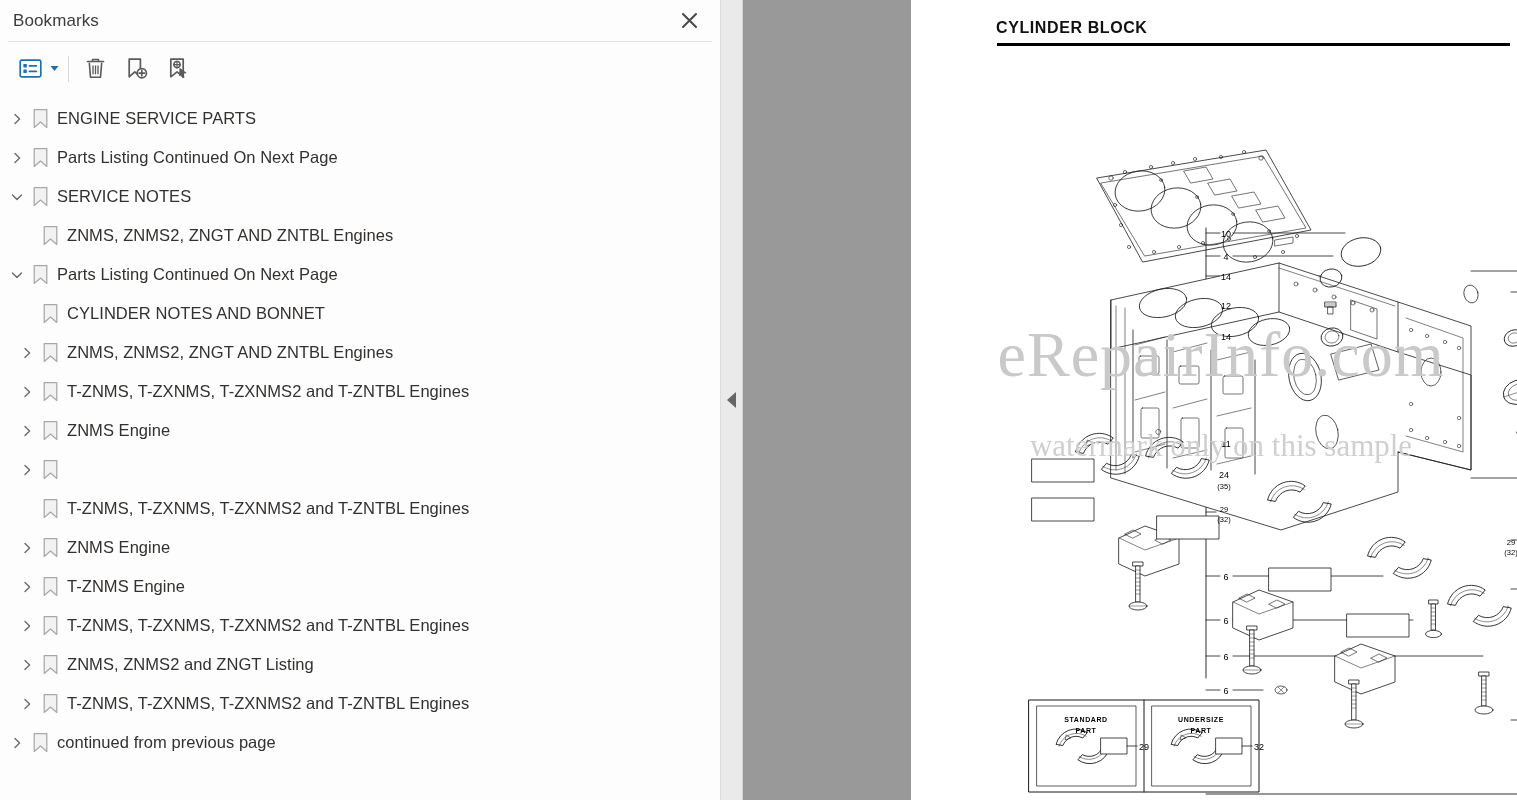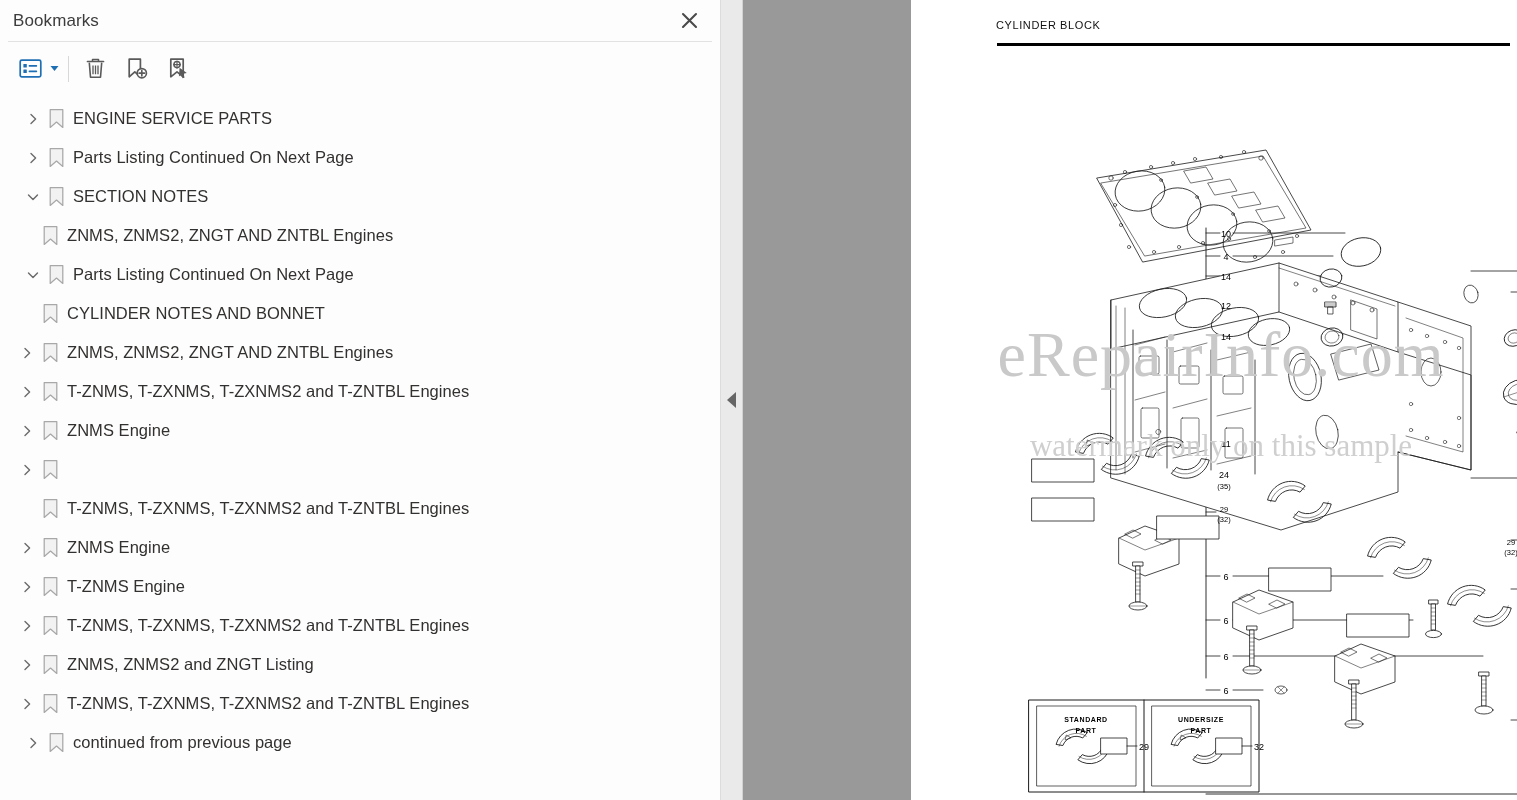--- a/index.html
+++ b/index.html
@@ -84,21 +84,21 @@
   #bm-list {
     flex: 1 1 auto;
     overflow: hidden;
     padding-top: 4px;
   }
   .bm-row {
     display: flex;
     align-items: center;
     height: 39px;
     cursor: pointer;
-    padding-left: 22px;
+    padding-left: 6px;
     box-sizing: border-box;
   }
   .bm-chev {
     width: 22px; height: 39px;
     display: flex; align-items: center; justify-content: center;
     flex: 0 0 22px;
     cursor: pointer;
   }
   .bm-chev.empty { visibility: hidden; }
   .bm-icon {
@@ -146,22 +146,22 @@
   }
   #page {
     position: absolute;
     left: 168px; top: 0;
     width: 606px; height: 800px;
     background: #ffffff;
   }
   #page-title {
     position: absolute;
     left: 85px; top: 19px;
-    font-size: 11px;
-    font-weight: normal;
+    font-size: 16px;
+    font-weight: bold;
     color: #111;
     letter-spacing: .6px;
     font-family: "Liberation Sans", sans-serif;
   }
   #title-rule {
     position: absolute;
     left: 86px; top: 43px;
     width: 513px; height: 3px;
     background: #000;
   }
@@ -287,21 +287,21 @@
           <div class="bm-chev">
             <svg width="12" height="12" viewBox="0 0 12 12">
               <path d="M1.5 4 L6 8.6 L10.5 4" stroke="#6b6b6b" stroke-width="1.4" fill="none" stroke-linecap="round" stroke-linejoin="round"></path>
             </svg>
           </div>
           <div class="bm-icon">
             <svg width="17" height="21" viewBox="0 0 17 21">
               <path d="M2.2 1.6 h12.6 v17.8 l-6.3 -5.3 l-6.3 5.3 Z" fill="#f2f2f2" stroke="#a8a8a8" stroke-width="1.25" stroke-linejoin="round"></path>
             </svg>
           </div>
-          <div class="bm-label">SECTION NOTES</div>
+          <div class="bm-label">SERVICE NOTES</div>
         </div>
         <div class="bm-row lvl-1">
           <div class="bm-chev empty">
             <svg width="12" height="12" viewBox="0 0 12 12">
               <path d="M4 1.5 L8.6 6 L4 10.5" stroke="#6b6b6b" stroke-width="1.4" fill="none" stroke-linecap="round" stroke-linejoin="round"></path>
             </svg>
           </div>
           <div class="bm-icon">
             <svg width="17" height="21" viewBox="0 0 17 21">
               <path d="M2.2 1.6 h12.6 v17.8 l-6.3 -5.3 l-6.3 5.3 Z" fill="#f2f2f2" stroke="#a8a8a8" stroke-width="1.25" stroke-linejoin="round"></path>

